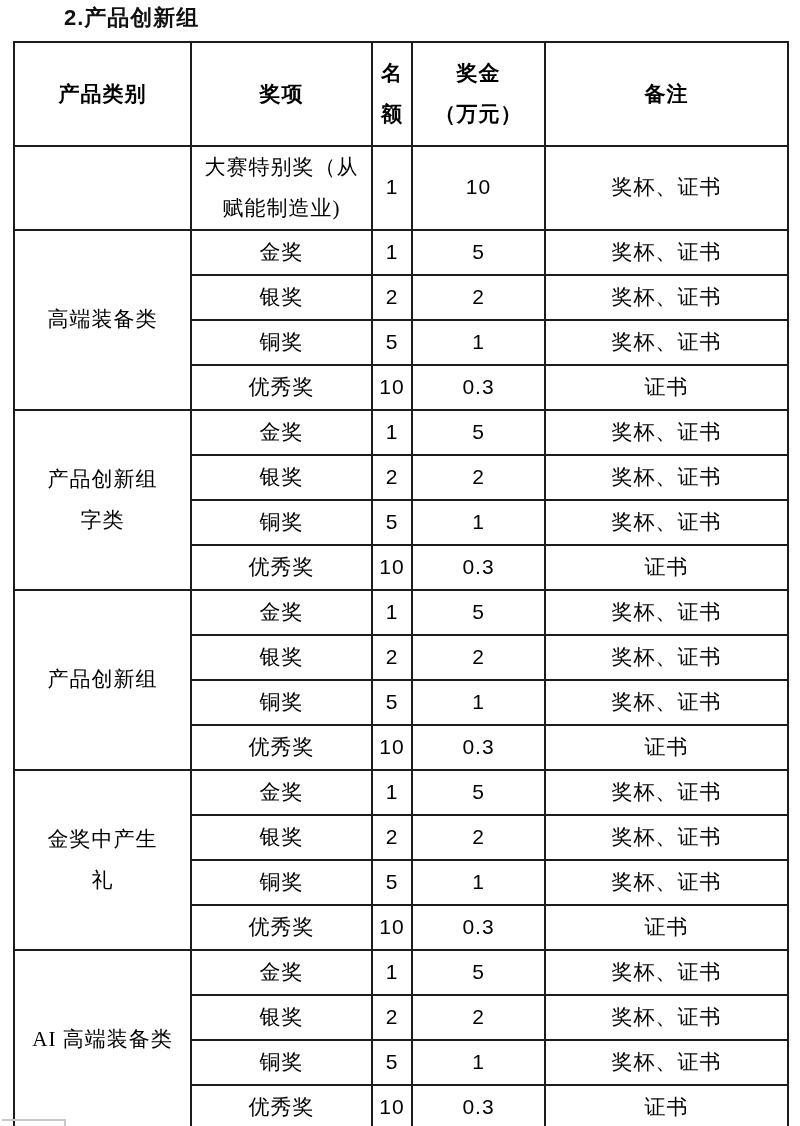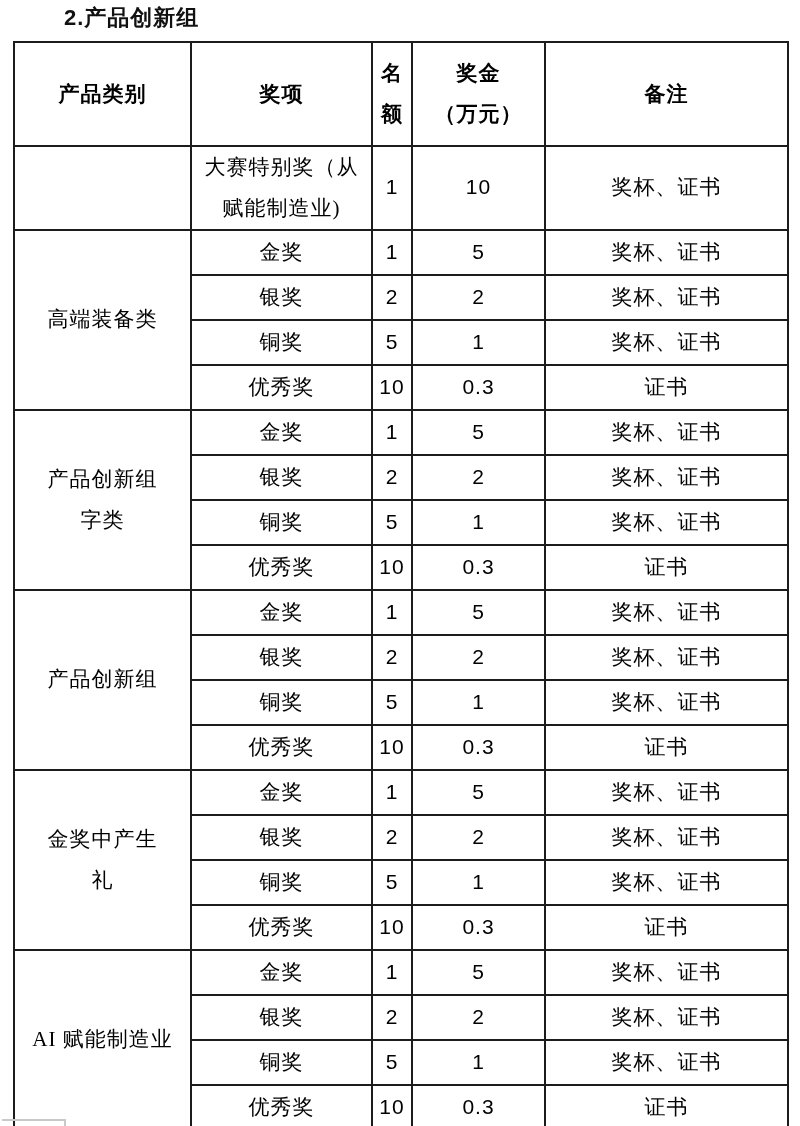--- a/index.html
+++ b/index.html
@@ -209,21 +209,21 @@
     </tr>
     <tr class="h-std">
       <td class="award">优秀奖</td>
       <td class="num">10</td>
       <td class="num">0.3</td>
       <td>证书</td>
     </tr>
 
     <tr class="h-std">
       <td class="cat" rowspan="4">
-          <span class="line">AI 赋能制造业</span>
+          <span class="line">AI 高端装备类</span>
           <span class="line"></span>
         </td>
       <td class="award">金奖</td>
       <td class="num">1</td>
       <td class="num">5</td>
       <td>奖杯、证书</td>
     </tr>
     <tr class="h-std">
       <td class="award">银奖</td>
       <td class="num">2</td>

